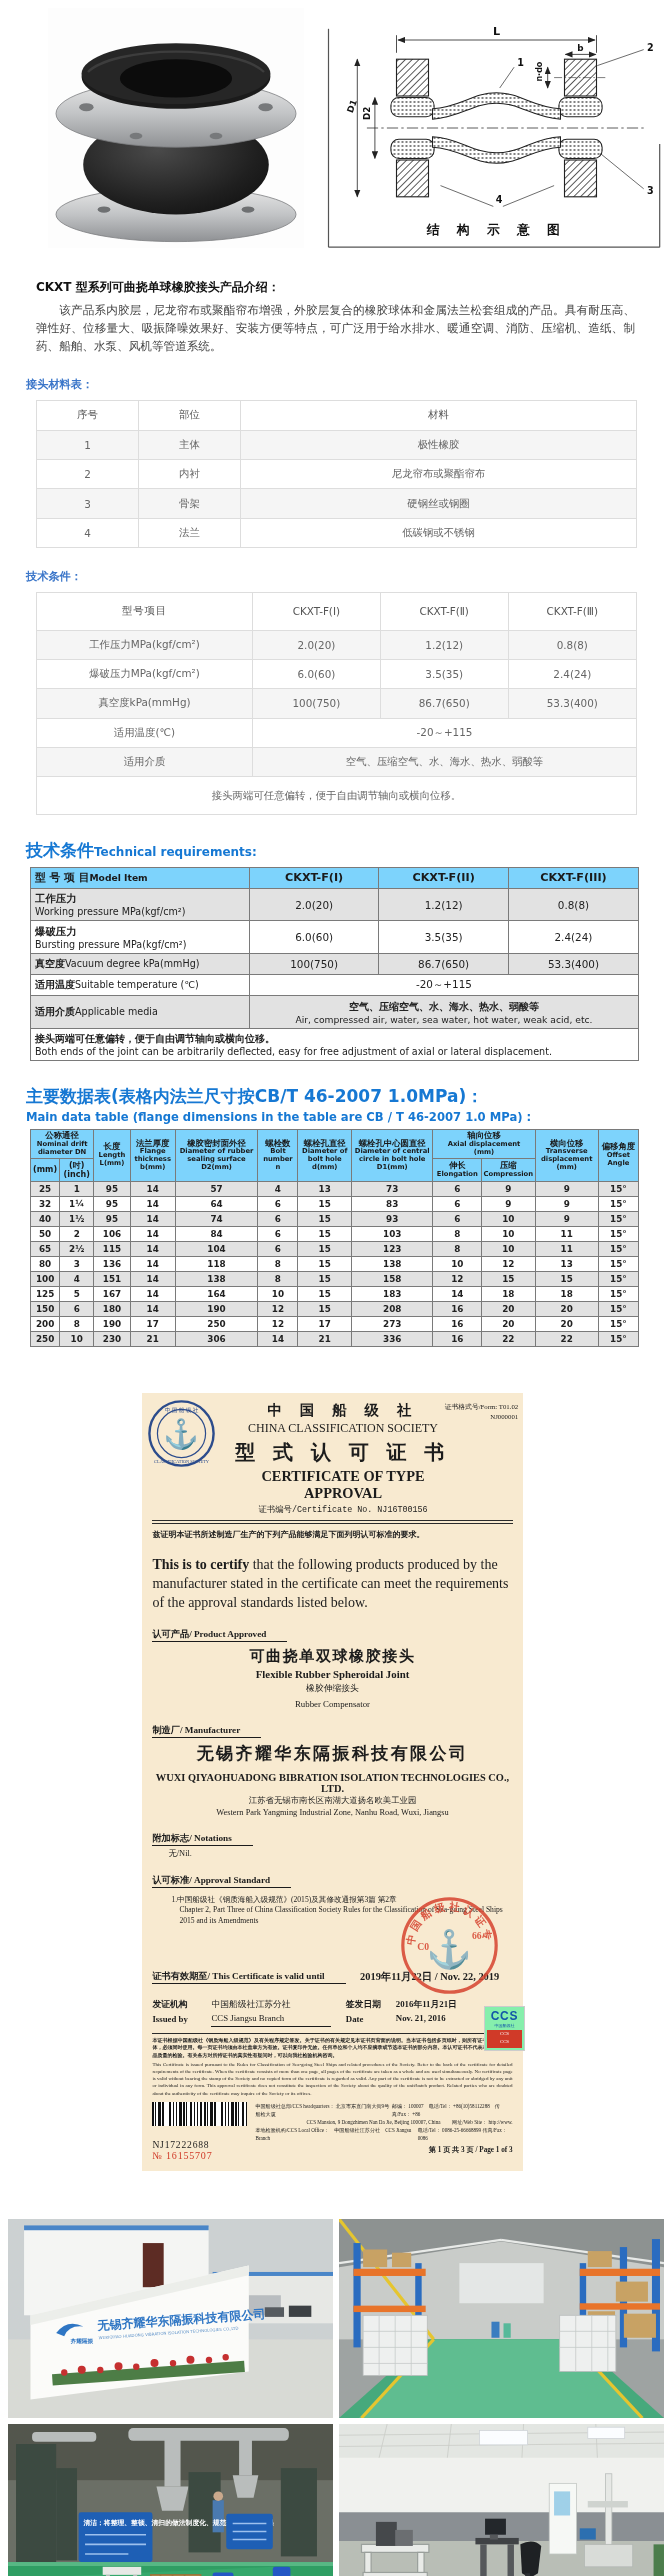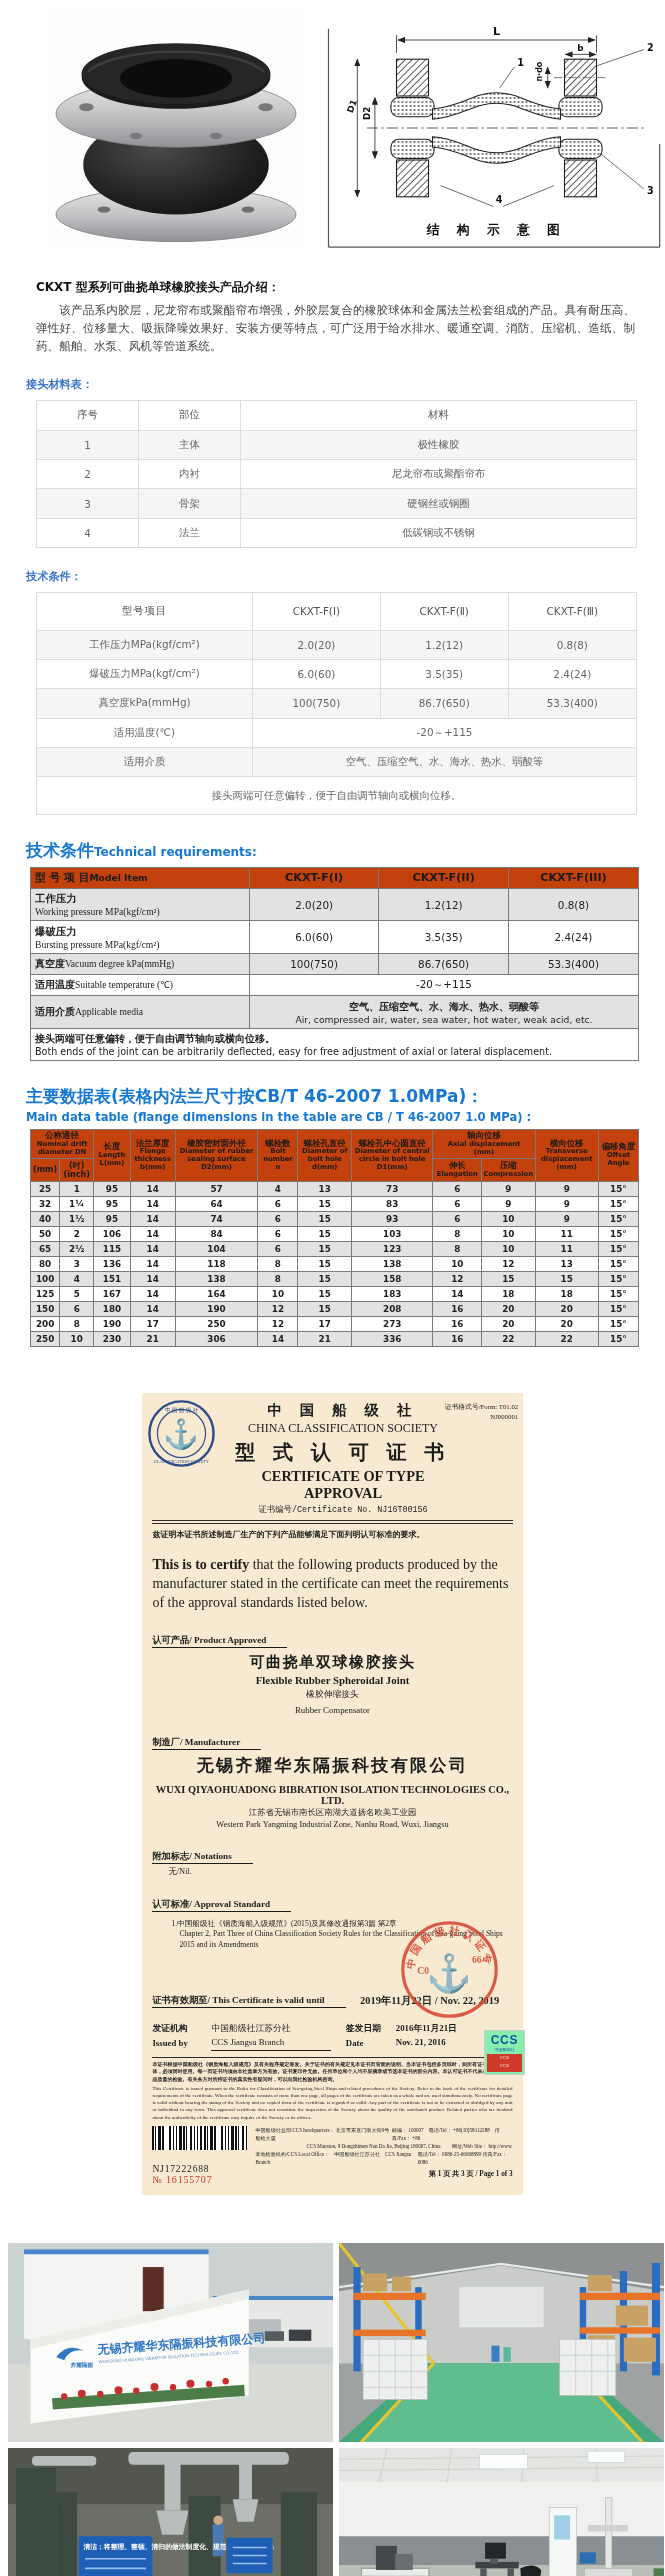--- a/index.html
+++ b/index.html
@@ -32,24 +32,24 @@
   
   .big-blue{margin:24px 0 4.8px 26px;}
   .big-blue .cn{color:#1678d3;font-size:17px;font-weight:bold;}
   .big-blue .en{color:#1678d3;font-size:12px;font-weight:bold;}
   .big-blue.stacked .en{display:block;font-size:11.6px;margin-top:1.6px;}
 
   
   table.imgtbl{border-collapse:collapse;width:609px;margin-left:30px;table-layout:fixed;}
   table.imgtbl th,table.imgtbl td{border:0.8px solid #7a7a7a;padding:3.2px 4px;}
   table.imgtbl{border:1.6px solid #555;}
-  table.imgtbl th{background:#c2410c;color:#1a1a1a;}
+  table.imgtbl th{background:#7dd3fc;color:#1a1a1a;}
   table.imgtbl tr.stripe td{background:#e2e2e2;}
   table.tech2 td{text-align:center;font-size:10.4px;color:#222;}
-  table.tech2 td.lbl{text-align:left;font-family:Liberation Serif, serif;}
+  table.tech2 td.lbl{text-align:left;}
   table.tech2 .cnb{font-weight:bold;font-size:10.4px;display:block;}
   table.tech2 .enb{font-size:9.6px;display:block;}
   table.tech2 .inline-lbl{font-weight:bold;font-size:10px;}
   table.tech2 th{font-size:11.2px;text-align:center;}
   table.tech2 th.lbl{text-align:left;font-size:10.8px;}
   table.tech2 .note-cn{font-weight:bold;font-size:10px;display:block;text-align:left;}
   table.tech2 .note-en{font-size:9.6px;display:block;text-align:left;}
 
   table.maintbl th{font-size:8px;line-height:1.15;text-align:center;vertical-align:middle;padding:1.6px 0.8px;}
   table.maintbl th .cn{font-weight:bold;display:block;font-size:8.4px;}
@@ -62,21 +62,21 @@
   .cert-form{position:absolute;right:4.8px;top:9.6px;text-align:right;font-size:6.8px;line-height:1.4;}
   .cert-head{margin-left:69px;margin-right:48px;text-align:center;}
   .cert-org-cn{font-size:14.4px;font-weight:bold;letter-spacing:7.2px;}
   .cert-org-en{font-size:12px;margin-top:1.6px;}
   .cert-title-cn{font-size:20px;font-weight:bold;letter-spacing:6.4px;margin-top:3.2px;}
   .cert-title-en{font-size:14.4px;font-weight:bold;margin-top:1.6px;}
   .cert-no{font-size:8.4px;margin-top:2.4px;font-family:"Liberation Mono","DejaVu Sans Mono",monospace;}
   .cert-divider{margin-top:4.8px;border-top:1.6px solid #2a2a2a;border-bottom:0.8px solid #2a2a2a;height:1.6px;}
   .cert-certify-cn{margin-top:5.6px;font-size:8px;font-weight:bold;}
   .cert-certify-en{margin-top:16px;font-size:14px;line-height:1.35;}
-  .cert-section-label{margin-top:21px;font-size:9.2px;font-weight:bold;border-bottom:0.8px solid #1c1c1c;display:inline-block;padding-right:21px;}
+  .cert-section-label{margin-top:15px;font-size:9.2px;font-weight:bold;border-bottom:0.8px solid #1c1c1c;display:inline-block;padding-right:21px;}
   .cert-center{text-align:center;}
   .cert-product-cn{font-size:15px;font-weight:bold;margin-top:4.8px;letter-spacing:1.6px;}
   .cert-product-en{font-size:10.8px;font-weight:bold;margin-top:2.4px;}
   .cert-product-cn2{font-size:8.8px;margin-top:2.4px;}
   .cert-product-en2{font-size:8.8px;margin-top:4.8px;}
   .cert-mfr-cn{font-size:17px;font-weight:bold;letter-spacing:2.4px;margin-top:4px;}
   .cert-mfr-en{font-size:10.4px;font-weight:bold;margin-top:6.4px;}
   .cert-addr{font-size:8.4px;margin-top:1.6px;}
   .cert-nil{font-size:8.4px;margin-top:2.4px;margin-left:16px;}
   .cert-standard{margin:6.4px 0 0 19px;font-size:7.6px;line-height:1.4;}

